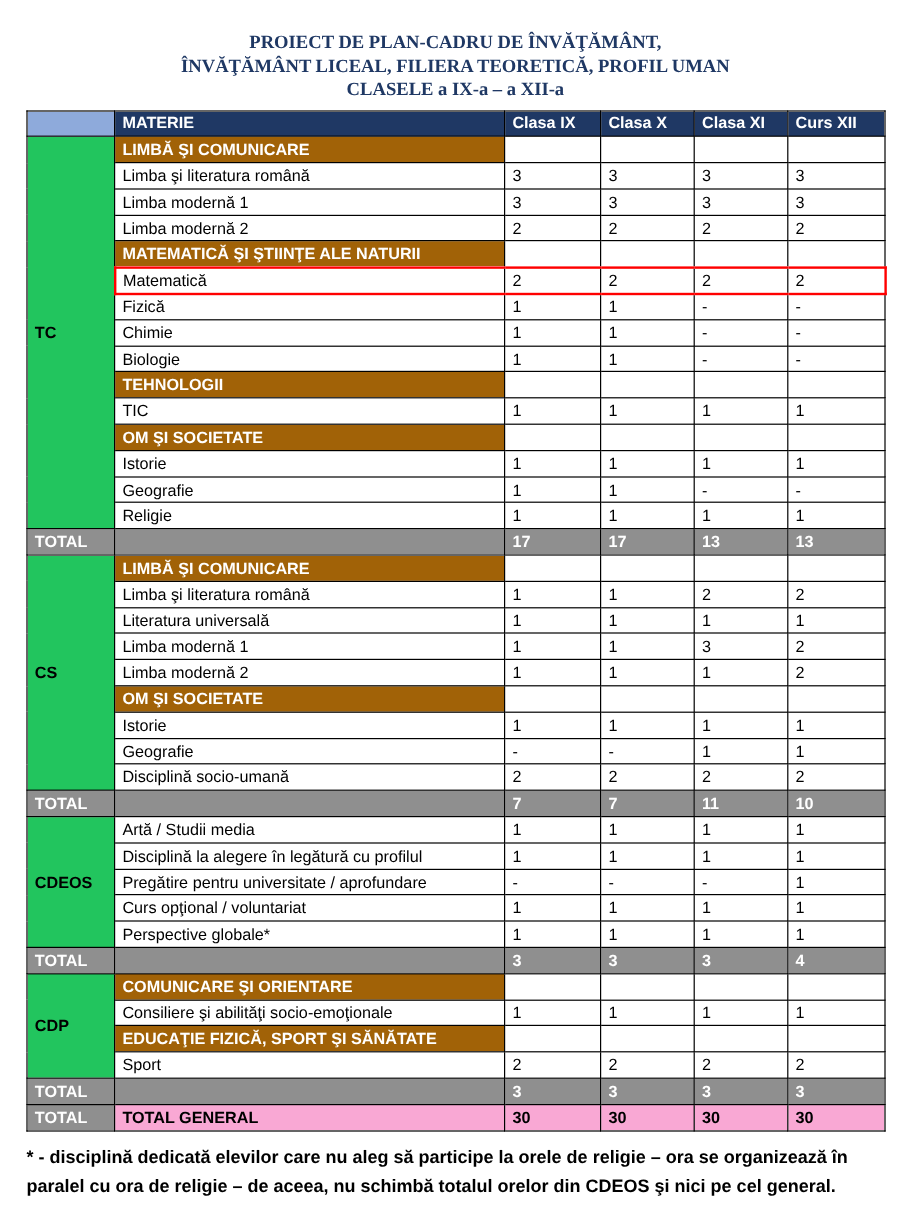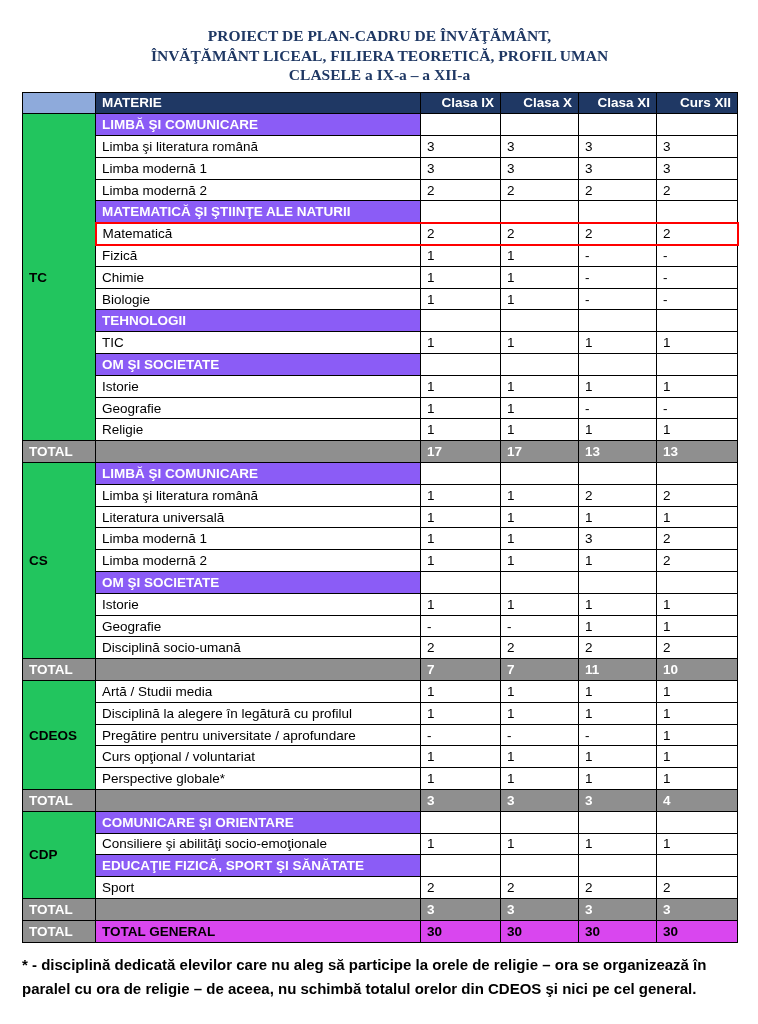--- a/index.html
+++ b/index.html
@@ -35,35 +35,35 @@
     vertical-align: middle;
     white-space: nowrap;
     overflow: hidden;
   }
 
   td.corner-cell { background: #8EAADB; }
   td.column-header {
     background: #1F3864;
     color: #ffffff;
     font-weight: bold;
-    text-align: right;
+    text-align: left;
     font-size: 13.5px;
   }
   td.column-header.materie { text-align: left; }
 
   td.group-cell {
     background: #22c55e;
     font-weight: bold;
     vertical-align: top;
     padding-top: 3px;
     padding-left: 8px;
   }
 
   td.section-cell {
-    background: #8b5cf6;
+    background: #a16207;
     color: #ffffff;
     font-weight: bold;
     font-size: 13px;
   }
   td.empty-value-cell { background: #ffffff; }
 
   td.subject-cell { background: #ffffff; }
   td.value-cell { background: #ffffff; text-align: left; }
 
   tr.total-row td {
@@ -73,21 +73,21 @@
   }
   td.total-label-cell { padding-left: 8px; }
 
   td.grand-left-cell {
     background: #8F8F8F;
     color: #ffffff;
     font-weight: bold;
     padding-left: 8px;
   }
   td.grand-label-cell, td.grand-value-cell {
-    background: #d946ef;
+    background: #f9a8d4;
     color: #000000;
     font-weight: bold;
   }
 
   tr.highlight td { border-top: 2.5px solid #FF0000; border-bottom: 2.5px solid #FF0000; }
   tr.highlight td:first-child { border-left: 2.5px solid #FF0000; }
   tr.highlight td:last-child { border-right: 2.5px solid #FF0000; }
 
   .footnote {
     margin-top: 10px;

